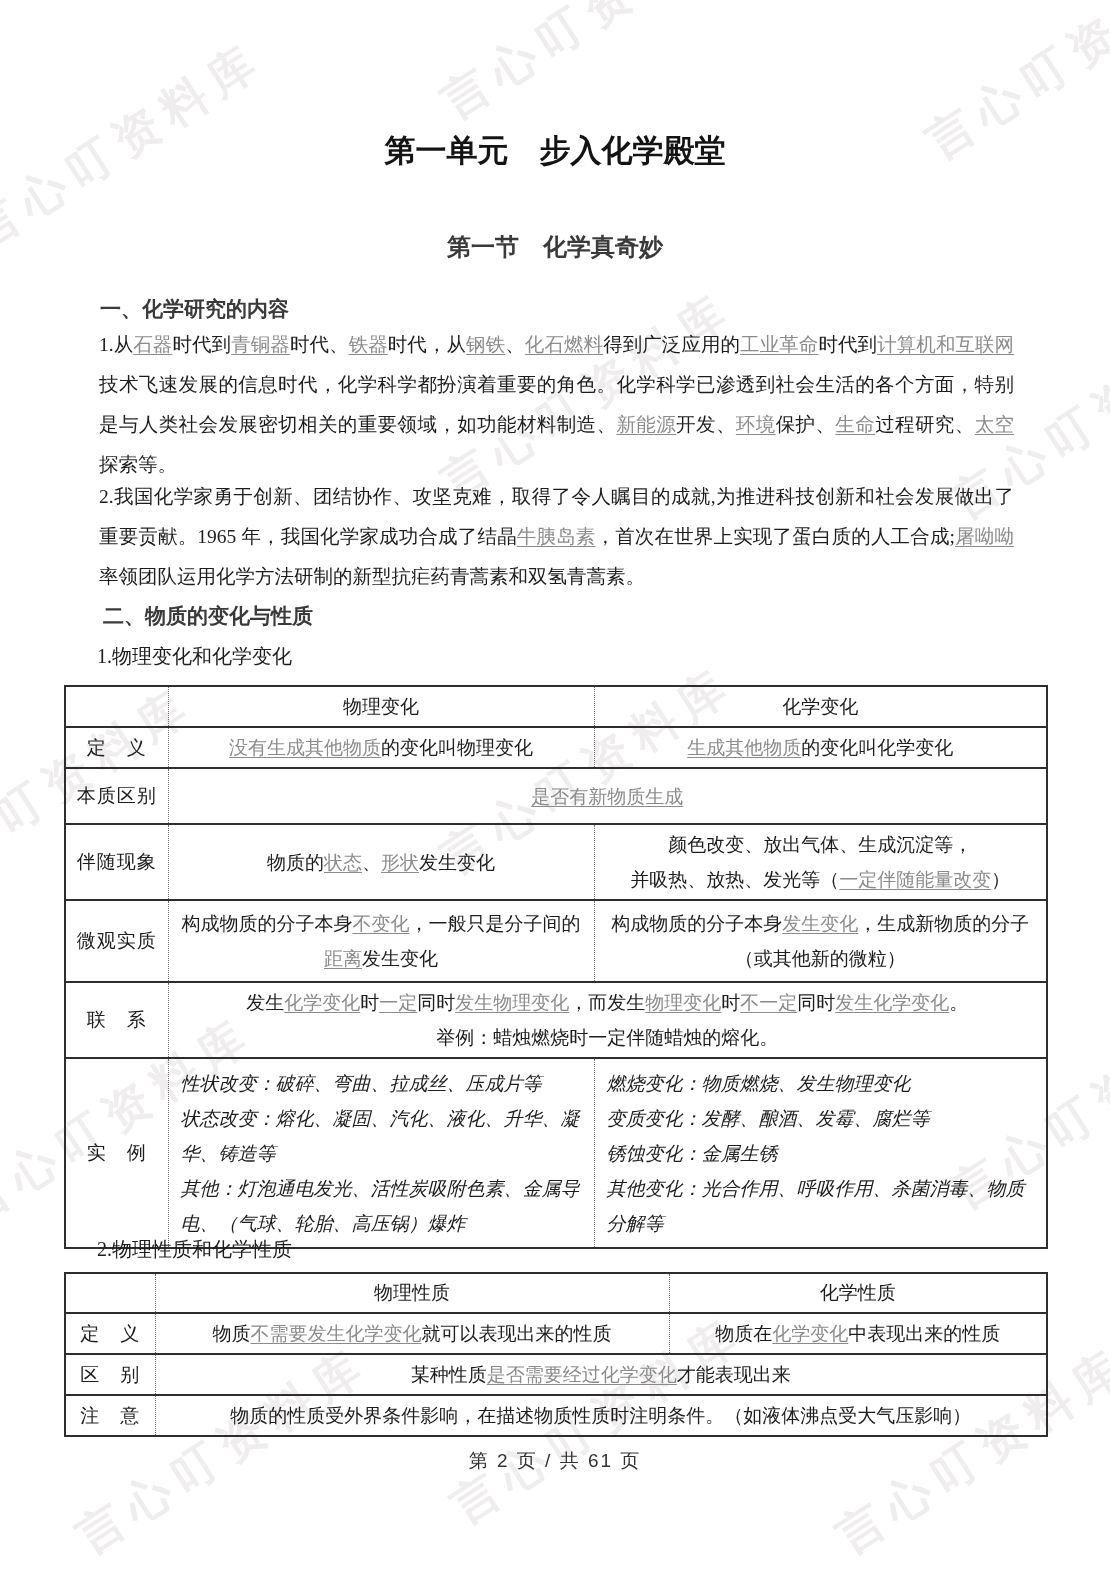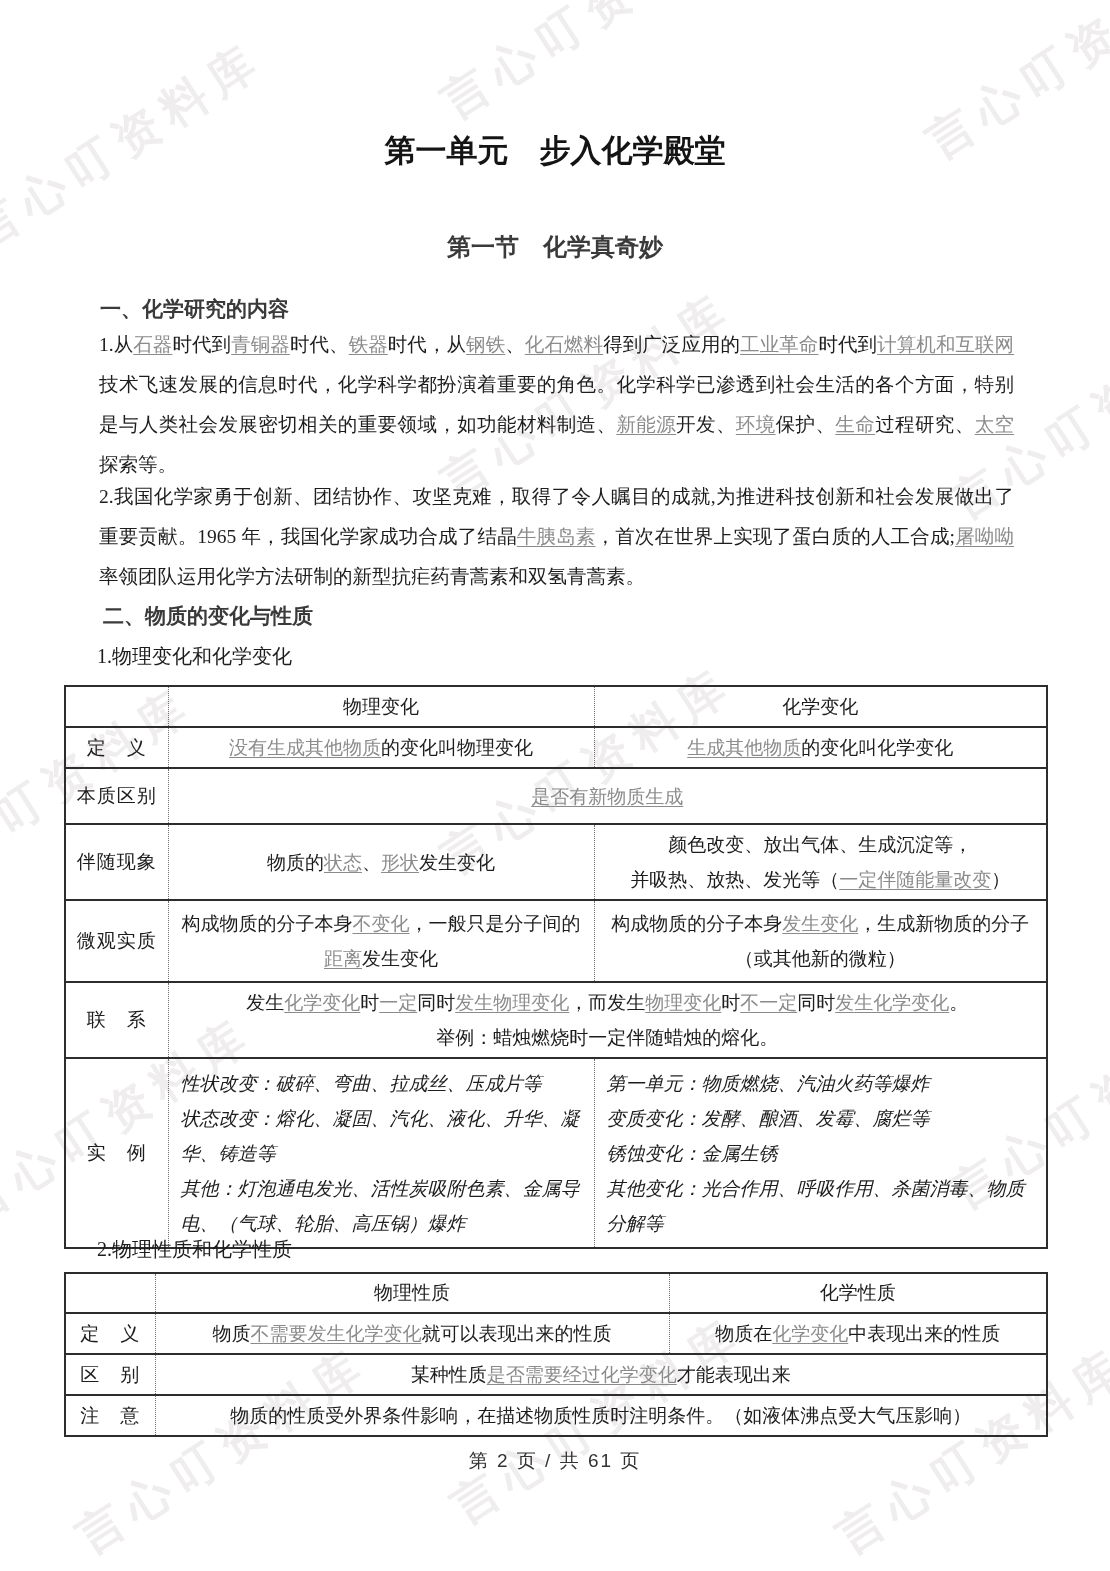--- a/index.html
+++ b/index.html
@@ -157,21 +157,21 @@
       <tr class="r-h190">
         <td class="lblcell">实　例</td>
         <td class="left">
               <div class="line"><span>性状改变：破碎、弯曲、拉成丝、压成片等</span></div>
               <div class="line"><span>状态改变：熔化、凝固、汽化、液化、升华、凝</span></div>
               <div class="line"><span>华、铸造等</span></div>
               <div class="line"><span>其他：灯泡通电发光、活性炭吸附色素、金属导</span></div>
               <div class="line"><span>电、（气球、轮胎、高压锅）爆炸</span></div>
             </td>
         <td class="left">
-              <div class="line"><span>第一单元：物质燃烧、汽油火药等爆炸</span></div>
+              <div class="line"><span>燃烧变化：物质燃烧、发生物理变化</span></div>
               <div class="line"><span>变质变化：发酵、酿酒、发霉、腐烂等</span></div>
               <div class="line"><span>锈蚀变化：金属生锈</span></div>
               <div class="line"><span>其他变化：光合作用、呼吸作用、杀菌消毒、物质</span></div>
               <div class="line"><span>分解等</span></div>
             </td>
       </tr>
     </tbody>
       </table>
 
     <div class="sub-serif sub2-pos">2.物理性质和化学性质</div>

